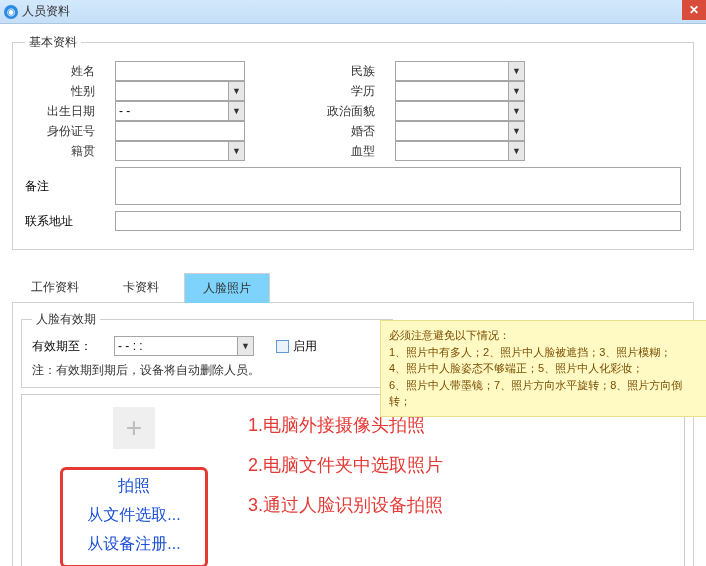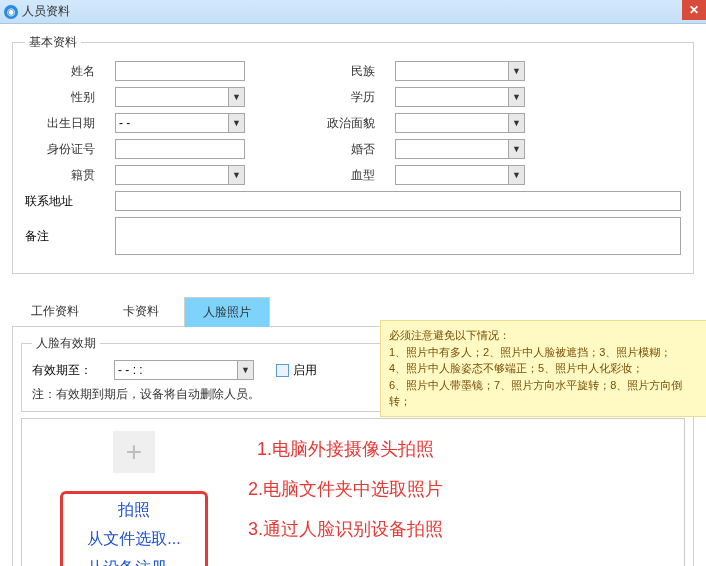--- a/index.html
+++ b/index.html
@@ -58,21 +58,21 @@
     margin: 0 0 22px 0;
   }
   fieldset > legend {
     padding: 0 4px;
     font-size: 12px;
     color: #333;
   }
   .form-grid {
     display: grid;
     grid-template-columns: 70px 130px 110px 130px;
-    gap: 6px 20px;
+    gap: 0 20px;
     align-items: center;
   }
   .form-grid label {
     text-align: right;
     color: #333;
   }
   .long-row {
     display: grid;
     grid-template-columns: 70px 1fr;
     gap: 6px 20px;
@@ -203,21 +203,20 @@
   }
   .link {
     color: #1a4fd6;
     font-size: 16px;
   }
   .instructions {
     display: flex;
     flex-direction: column;
     gap: 16px;
     padding-top: 6px;
-    align-items: center;
   }
   .instructions div {
     color: #e53935;
     font-size: 18px;
     font-weight: 500;
   }
 </style>
 </head>
 <body>
 
@@ -280,26 +279,26 @@
       </div>
 
       <label>血型</label>
       <div class="combo">
         <span></span>
         <span class="arrow">▼</span>
       </div>
     </div>
 
     <div class="long-row">
+      <label>备注</label>
+      <textarea style=""></textarea>
+    </div>
+    <div class="long-row">
       <label>联系地址</label>
       <input type="text" value="" style="">
-    </div>
-    <div class="long-row">
-      <label>备注</label>
-      <textarea style=""></textarea>
     </div>
   </fieldset>
 
   <div class="tabs">
     <div class="tab">工作资料</div>
     <div class="tab">卡资料</div>
     <div class="tab active">人脸照片</div>
   </div>
 
   <div class="tab-body">

